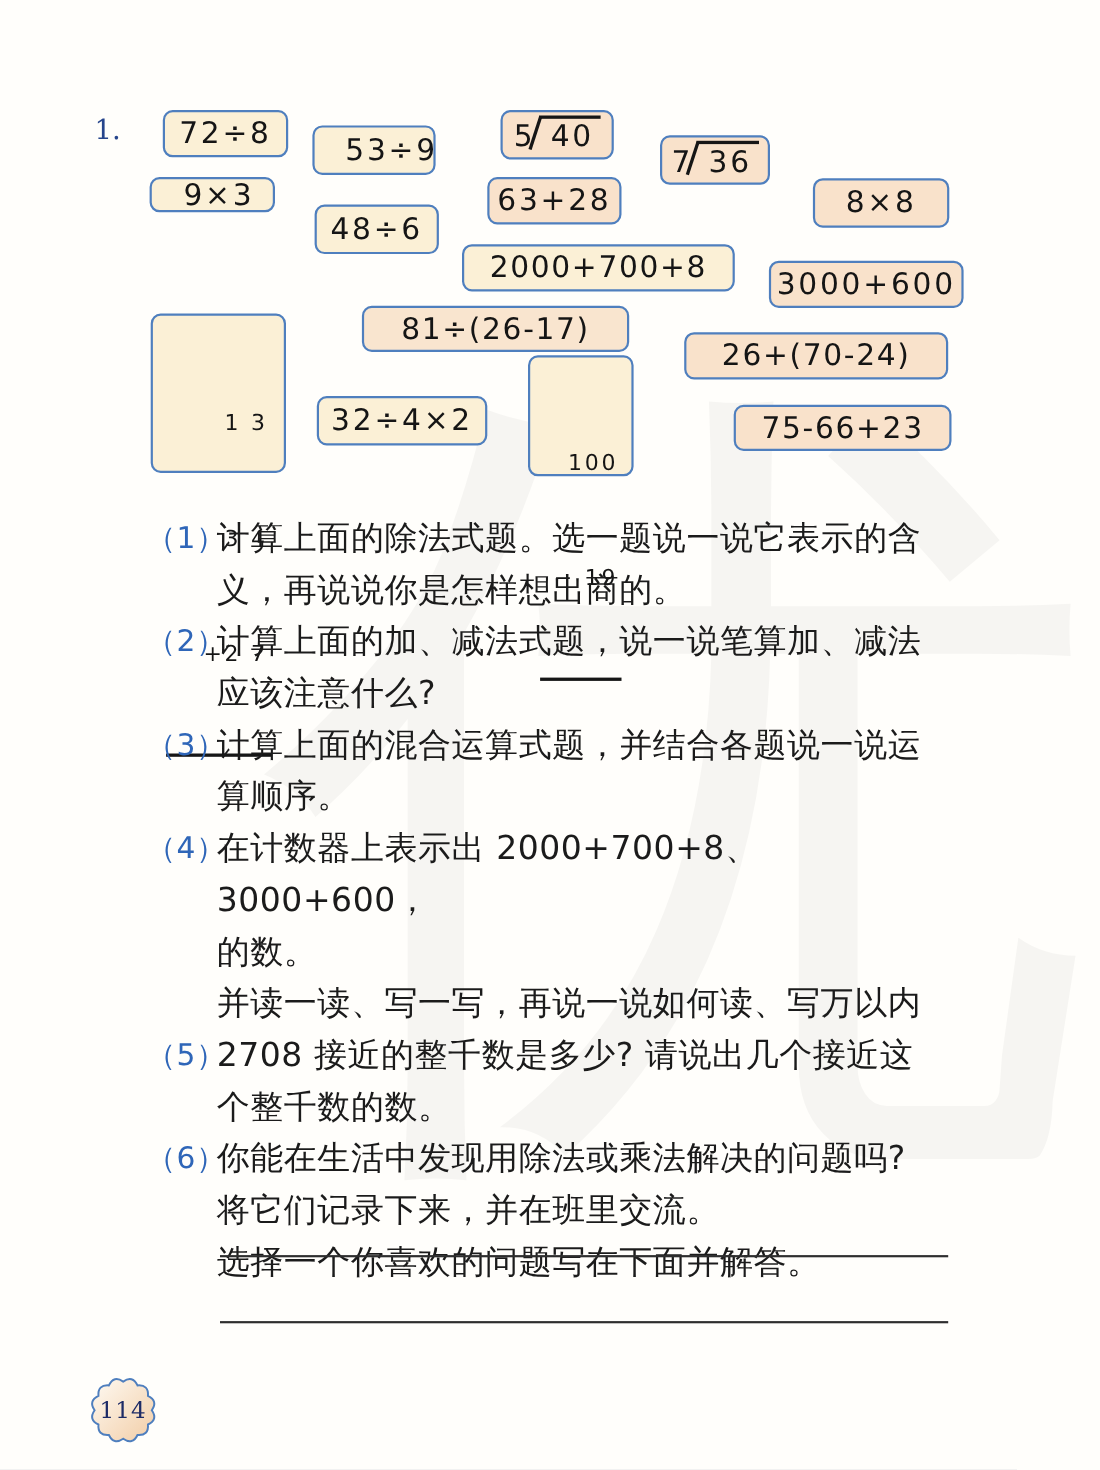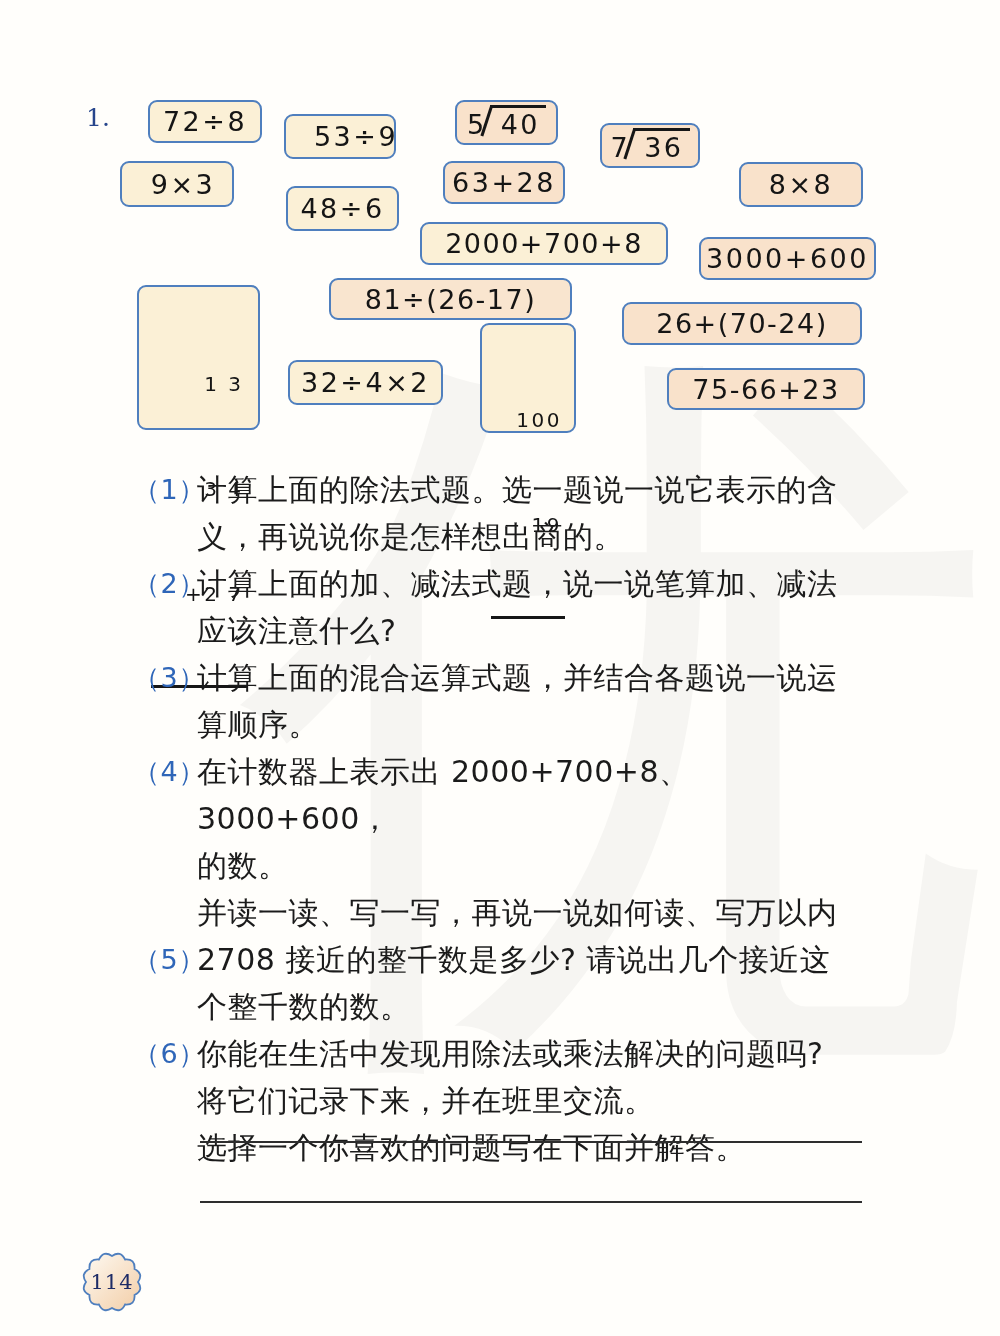--- a/index.html
+++ b/index.html
@@ -46,21 +46,21 @@
     white-space:pre;
   }
   .cream{background:#fbf0d6;}
   .peach{background:#f9e2cb;}
   .peach-light{background:#f9e5cf;}
 
   #card-72d8{left:148px;top:100px;width:114px;height:43px;}
   #card-53d9{left:284px;top:114px;width:112px;height:45px;padding-left:32px;}
   #card-ld540{left:455px;top:100px;width:103px;height:45px;}
   #card-ld736{left:600px;top:123px;width:100px;height:45px;}
-  #card-9x3{left:120px;top:161px;width:114px;height:46px;padding-left:12px;}
+  #card-9x3{left:136px;top:161px;width:114px;height:32px;padding-left:12px;}
   #card-63p28{left:443px;top:161px;width:122px;height:43px;}
   #card-8x8{left:739px;top:162px;width:124px;height:45px;}
   #card-48d6{left:286px;top:186px;width:113px;height:45px;}
   #card-96m47{left:137px;top:225px;width:133px;height:48px;}
   #card-2000{left:420px;top:222px;width:248px;height:43px;letter-spacing:1.5px;}
   #card-3000{left:699px;top:237px;width:177px;height:43px;}
   #card-81{left:288px;top:278px;width:243px;height:42px;letter-spacing:1.5px;margin-left:41px;}
   #card-26{left:622px;top:302px;width:240px;height:43px;letter-spacing:1.5px;}
   #card-32{left:288px;top:360px;width:155px;height:45px;}
   #card-75{left:667px;top:368px;width:198px;height:42px;letter-spacing:1.5px;}

